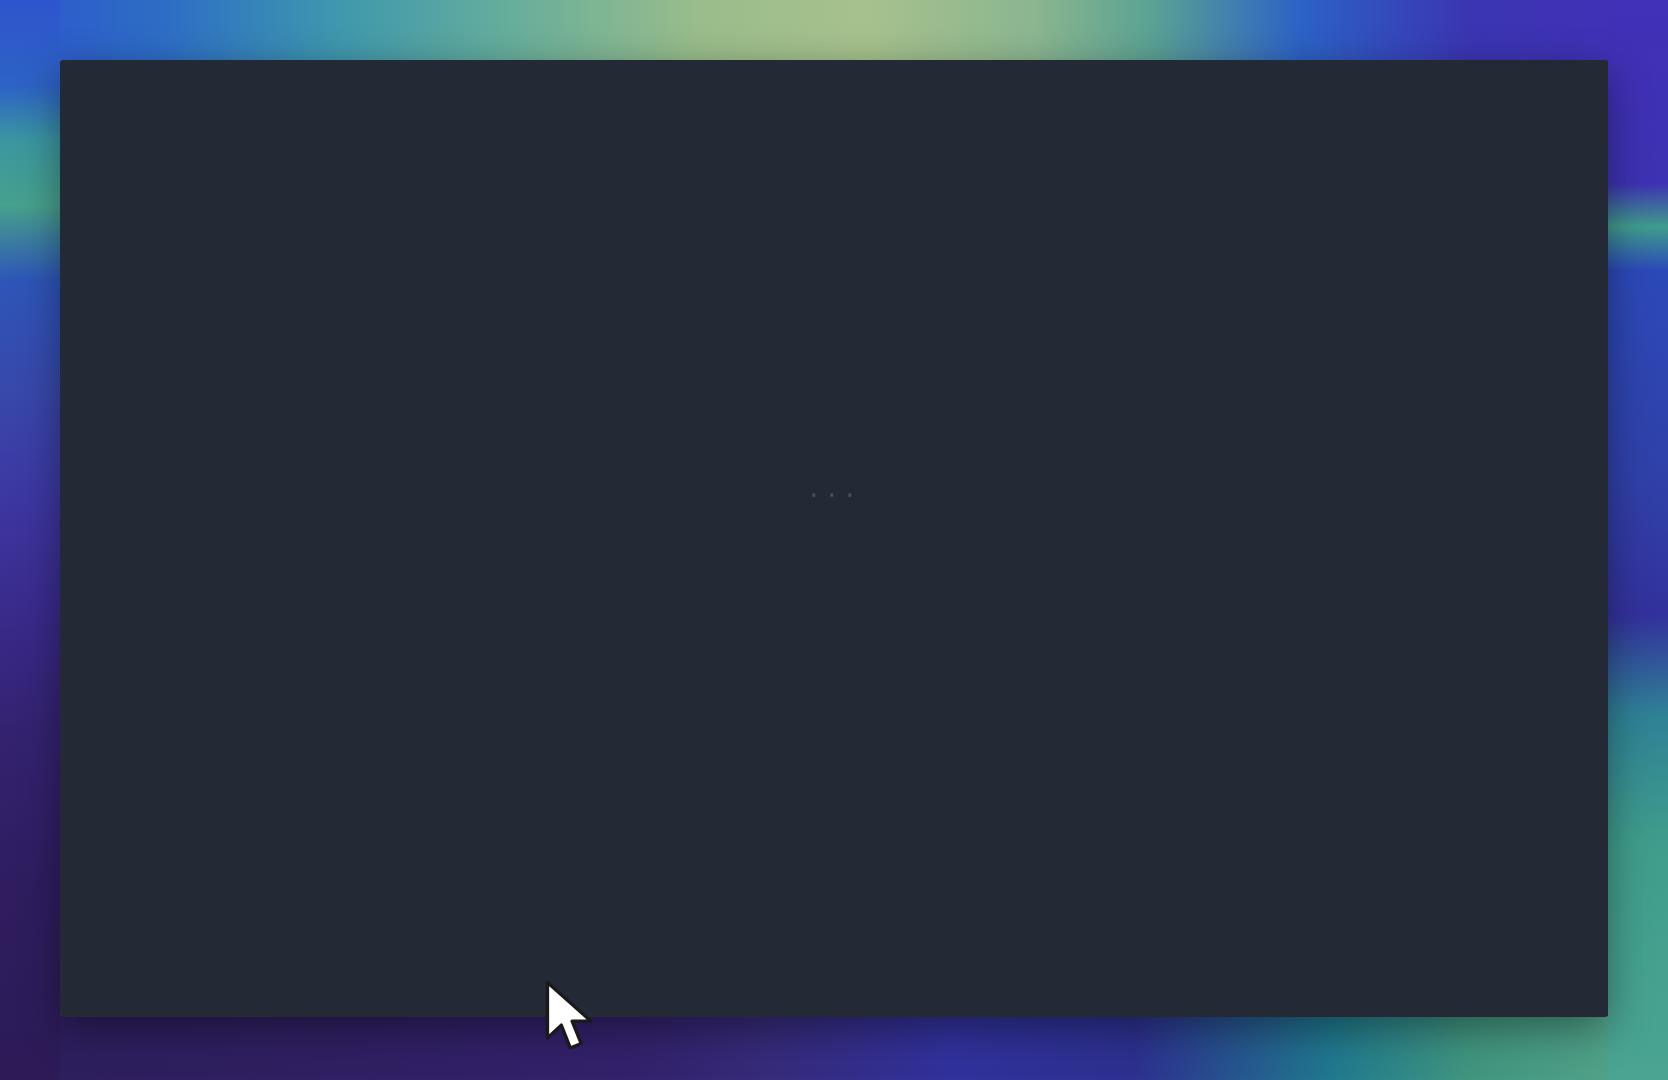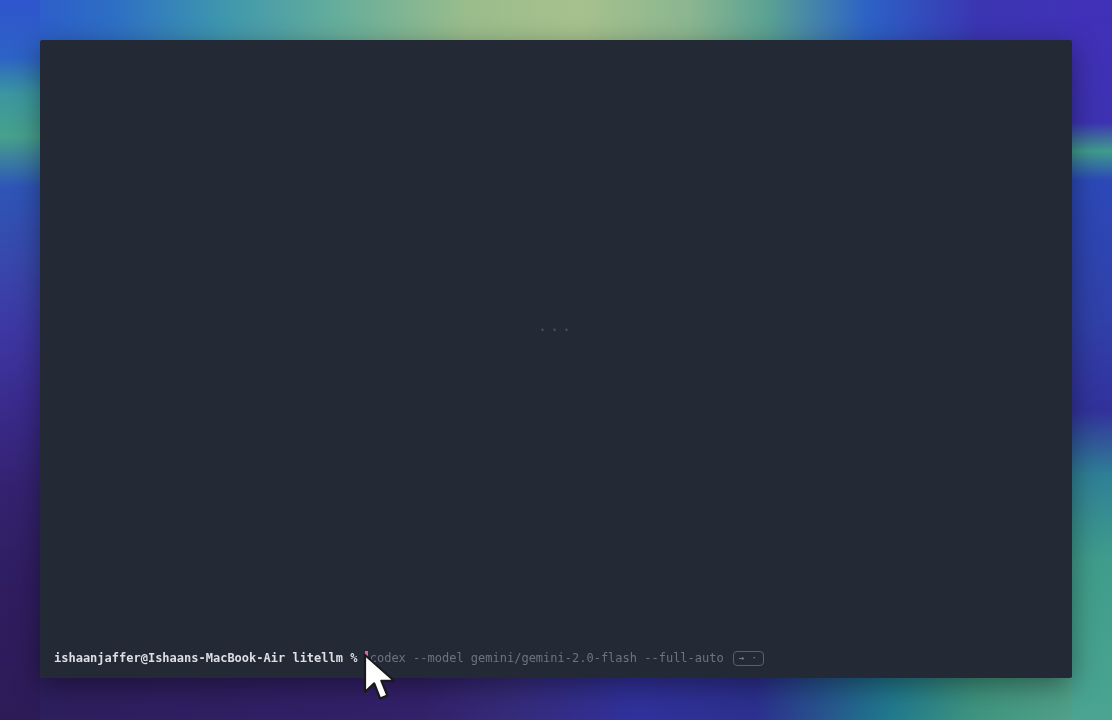--- a/index.html
+++ b/index.html
@@ -90,22 +90,19 @@
   <div class="wp-top"></div>
   <div class="wp-bottom"></div>
   <div class="wp-left"></div>
   <div class="wp-right"></div>
 
   <div class="terminal">
     <div class="term-body">
       <span class="loading-ellipsis">···</span>
     </div>
 
-    <div class="prompt-line">
-      <span class="p-strong">ishaanjaffer@Ishaans-MacBook-Air</span><span class="p-sep"> </span><span class="p-strong">litellm</span><span class="p-sep"> </span><span class="p-strong">%</span><span class="p-sep"> </span><span class="caret"></span><span class="suggestion">codex --model gemini/gemini-2.0-flash --full-auto</span><span class="hint-badge">→ ·</span>
-    </div>
   </div>
 
   <svg class="mouse-cursor" viewBox="0 0 17 26">
     <path d="M2 1 L2 19.5 L6.6 15.2 L9.6 22.8 L13.2 21.3 L10.2 13.9 L16.5 13.9 Z" fill="#ffffff" stroke="#1a1a1a" stroke-width="1.1" stroke-linejoin="round"></path>
   </svg>
 
 </div>
 
 </body></html>

